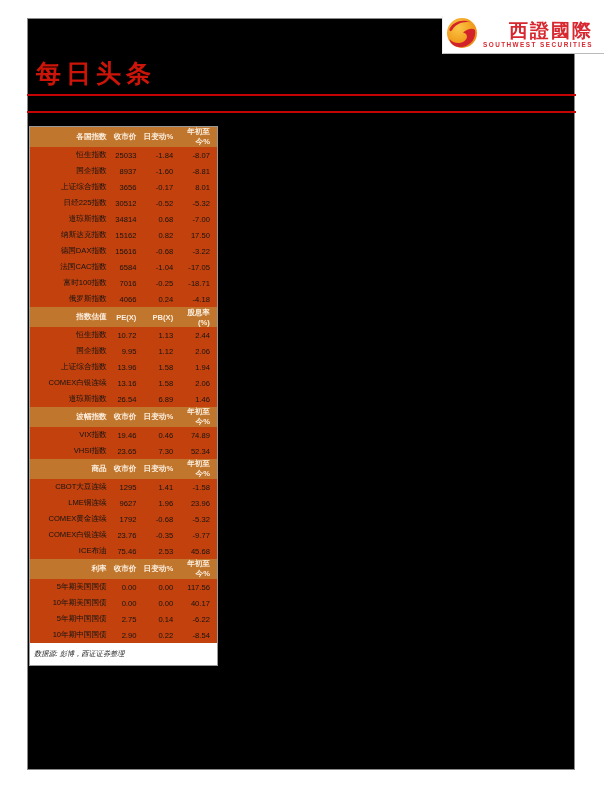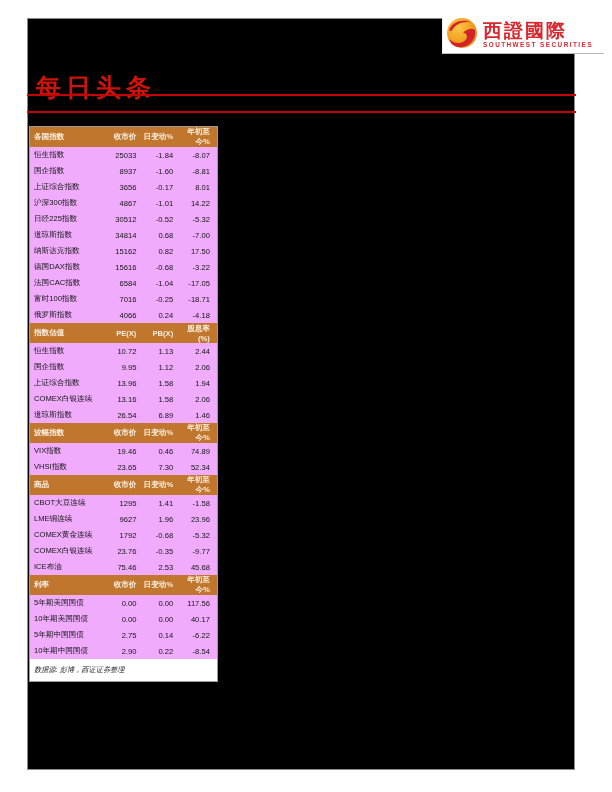--- a/index.html
+++ b/index.html
@@ -5,41 +5,41 @@
   html,body{margin:0;padding:0;background:#fff;}
   .page{position:relative;width:612px;height:792px;background:#ffffff;overflow:hidden;
         font-family:"Liberation Sans",sans-serif;}
   .black-area{position:absolute;left:27px;top:18px;width:548px;height:752px;
         background:#000;border:1px solid #8a8a8a;box-sizing:border-box;}
   
   .logo-box{position:absolute;left:442px;top:16px;width:162px;height:38px;background:#fff;
         border-bottom:1px solid #bbb;border-left:1px solid #eee;
         display:flex;align-items:center;gap:5px;padding:2px 3px;box-sizing:border-box;z-index:5;}
   .logo-ball{flex:0 0 auto;}
-  .logo-text{display:flex;flex-direction:column;justify-content:center;line-height:1;}
+  .logo-text{display:flex;flex-direction:column;justify-content:center;line-height:1;align-items:flex-end;}
   .logo-cn{font-family:"DejaVu Serif","Liberation Serif",serif;font-weight:bold;
         font-size:19px;color:#d7282f;letter-spacing:2px;white-space:nowrap;}
   .logo-en{font-size:6.4px;font-weight:bold;color:#d7282f;letter-spacing:1.45px;
         margin-top:2px;white-space:nowrap;}
   
-  .page-title{position:absolute;left:36px;top:71px;z-index:2;
+  .page-title{position:absolute;left:36px;top:57px;z-index:2;
         font-family:Liberation Mono, monospace;font-weight:bold;
         font-size:25px;color:#cd1409;letter-spacing:5px;}
   .rule{position:absolute;left:27px;width:549px;height:2px;background:#c40404;z-index:2;}
   .rule-1{top:94px;}
   .rule-2{top:111px;}
   
   .data-table{position:absolute;left:29px;top:126px;width:189px;background:#fff;
         z-index:3;color:#141414;border:1px solid #9a9a9a;box-sizing:border-box;
         font-size:7.6px;}
   .sec-header{display:flex;align-items:center;height:20px;background:#c1762e;
         color:#fbeedd;font-weight:bold;}
-  .data-row{display:flex;align-items:center;height:16px;background:#f0abfc;}
+  .data-row{display:flex;align-items:center;height:16px;background:#c2410c;}
   .cell{box-sizing:border-box;}
-  .cell-name{width:41%;padding-left:4px;text-align:left;}
+  .cell-name{width:41%;padding-left:4px;text-align:right;}
   .cell-num{width:19.66%;padding-right:7px;text-align:right;}
   .table-footer{height:22px;display:flex;align-items:center;padding-left:4px;
         font-family:"Liberation Serif",serif;font-style:italic;font-size:7.2px;color:#222;text-align:center;}
 </style>
 </head>
 <body>
 
 <div class="page">
 
   <div class="black-area"></div>
@@ -90,26 +90,20 @@
           <div class="cell cell-num">-1.60</div>
           <div class="cell cell-num">-8.81</div>
         </div>
         <div class="data-row">
           <div class="cell cell-name">上证综合指数</div>
           <div class="cell cell-num">3656</div>
           <div class="cell cell-num">-0.17</div>
           <div class="cell cell-num">8.01</div>
         </div>
         <div class="data-row">
-          <div class="cell cell-name">沪深300指数</div>
-          <div class="cell cell-num">4867</div>
-          <div class="cell cell-num">-1.01</div>
-          <div class="cell cell-num">14.22</div>
-        </div>
-        <div class="data-row">
           <div class="cell cell-name">日经225指数</div>
           <div class="cell cell-num">30512</div>
           <div class="cell cell-num">-0.52</div>
           <div class="cell cell-num">-5.32</div>
         </div>
         <div class="data-row">
           <div class="cell cell-name">道琼斯指数</div>
           <div class="cell cell-num">34814</div>
           <div class="cell cell-num">0.68</div>
           <div class="cell cell-num">-7.00</div>

